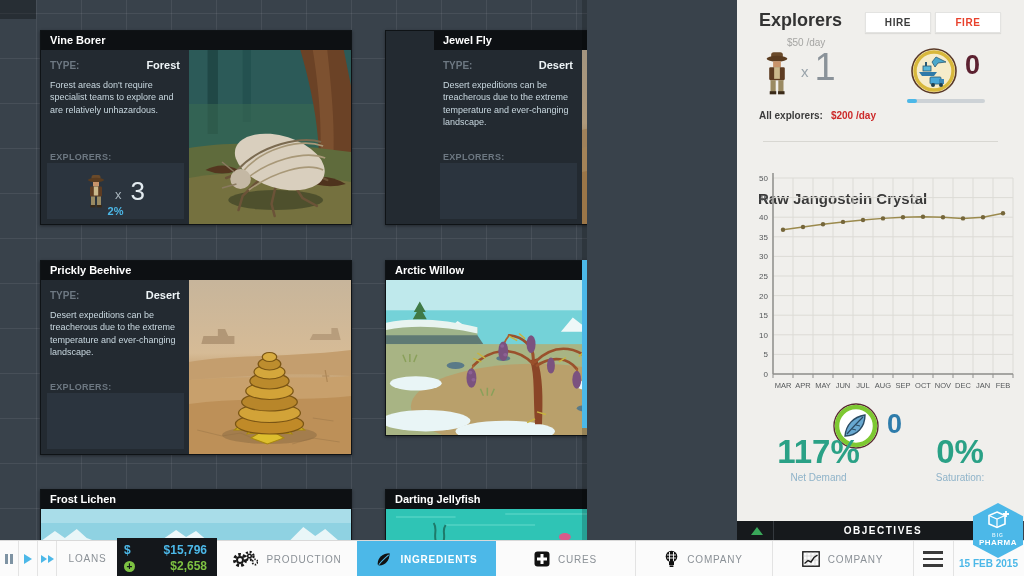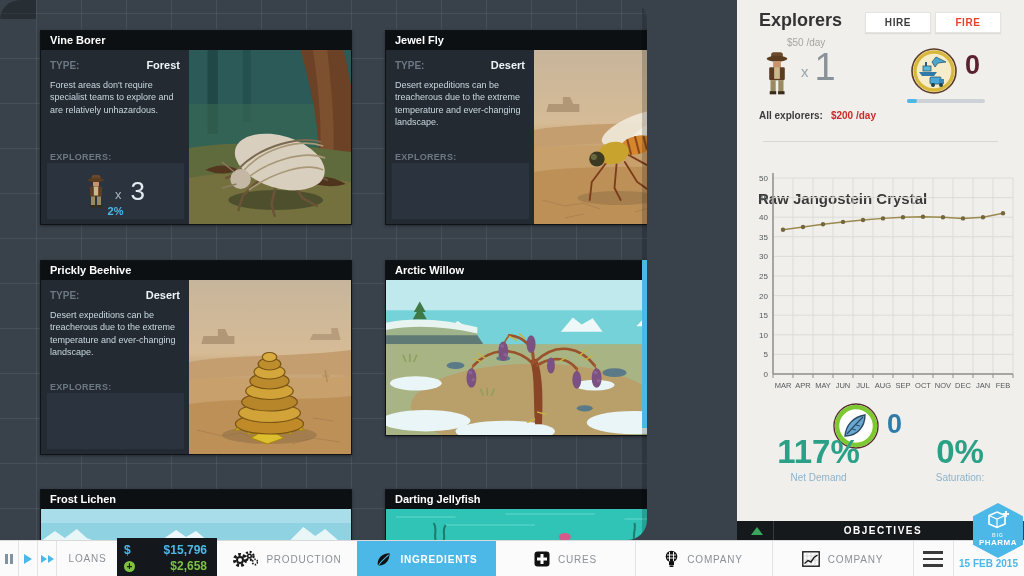--- a/index.html
+++ b/index.html
@@ -1,25 +1,25 @@
 <!DOCTYPE html>
 <html><head>
 <meta charset="utf-8">
 <style>
   html,body{margin:0;padding:0;background:#222;}
   *{box-sizing:border-box;}
   .screen{position:relative;width:1024px;height:576px;overflow:hidden;
     font-family:"Liberation Sans","DejaVu Sans",sans-serif;background:#39424b;}
 
   
-  .main-area{position:absolute;left:0;top:0;width:647px;height:540px;overflow:hidden;
+  .main-area{position:absolute;left:0;top:0;width:587px;height:540px;overflow:hidden;
     background-color:#39424b;
     background-image:linear-gradient(to right,rgba(255,255,255,.07) 1px,transparent 1px),
                      linear-gradient(to bottom,rgba(255,255,255,.07) 1px,transparent 1px);
-    background-size:45px 45px;background-position:36px 13px;border-radius:20px;}
+    background-size:45px 45px;background-position:36px 13px;}
   .corner-box{position:absolute;left:0;top:0;width:36px;height:19px;background:rgba(0,0,0,.30);}
   .scroll-track{position:absolute;right:0;top:0;width:5px;height:540px;background:rgba(0,0,0,.18);}
   .scroll-thumb{position:absolute;right:0;top:260px;width:5px;height:168px;background:#4cb8e8;}
 
   
   .card{position:absolute;width:312px;background:#232a31;border:1px solid rgba(0,0,0,.55);
     box-shadow:0 1px 3px rgba(0,0,0,.4);}
   .card-title{height:19px;line-height:19px;background:#0d1013;color:#fff;
     font-size:11px;font-weight:bold;padding:0 9px;white-space:nowrap;}
   .card-body{display:flex;height:174px;}
@@ -185,21 +185,21 @@
             <circle cx="50" cy="129" r="10" fill="#c4b8a4"></circle>
             <g stroke="#8a7a60" stroke-width="1.5" fill="none">
               <path d="M44,122 l-12,-10"></path>
                 <path d="M46,134 l-14,4"></path>
             </g>
           </svg>
         </div>
       </div>
     </div>
 
-    <div class="card" style="left:385px;top:30px;">
+    <div class="card" style="left:385px;top:30px;padding-left:48px;">
       <div class="card-title">Jewel Fly</div>
       <div class="card-body">
         <div class="card-info">
           <div class="type-row">
             <span class="type-label">TYPE:</span>
             <span class="type-value">Desert</span>
           </div>
           <div class="card-desc">Desert expeditions can be treacherous due to the extreme temperature and ever-changing landscape.</div>
           <div class="exp-label">EXPLORERS:</div>
           <div class="exp-box"></div>

